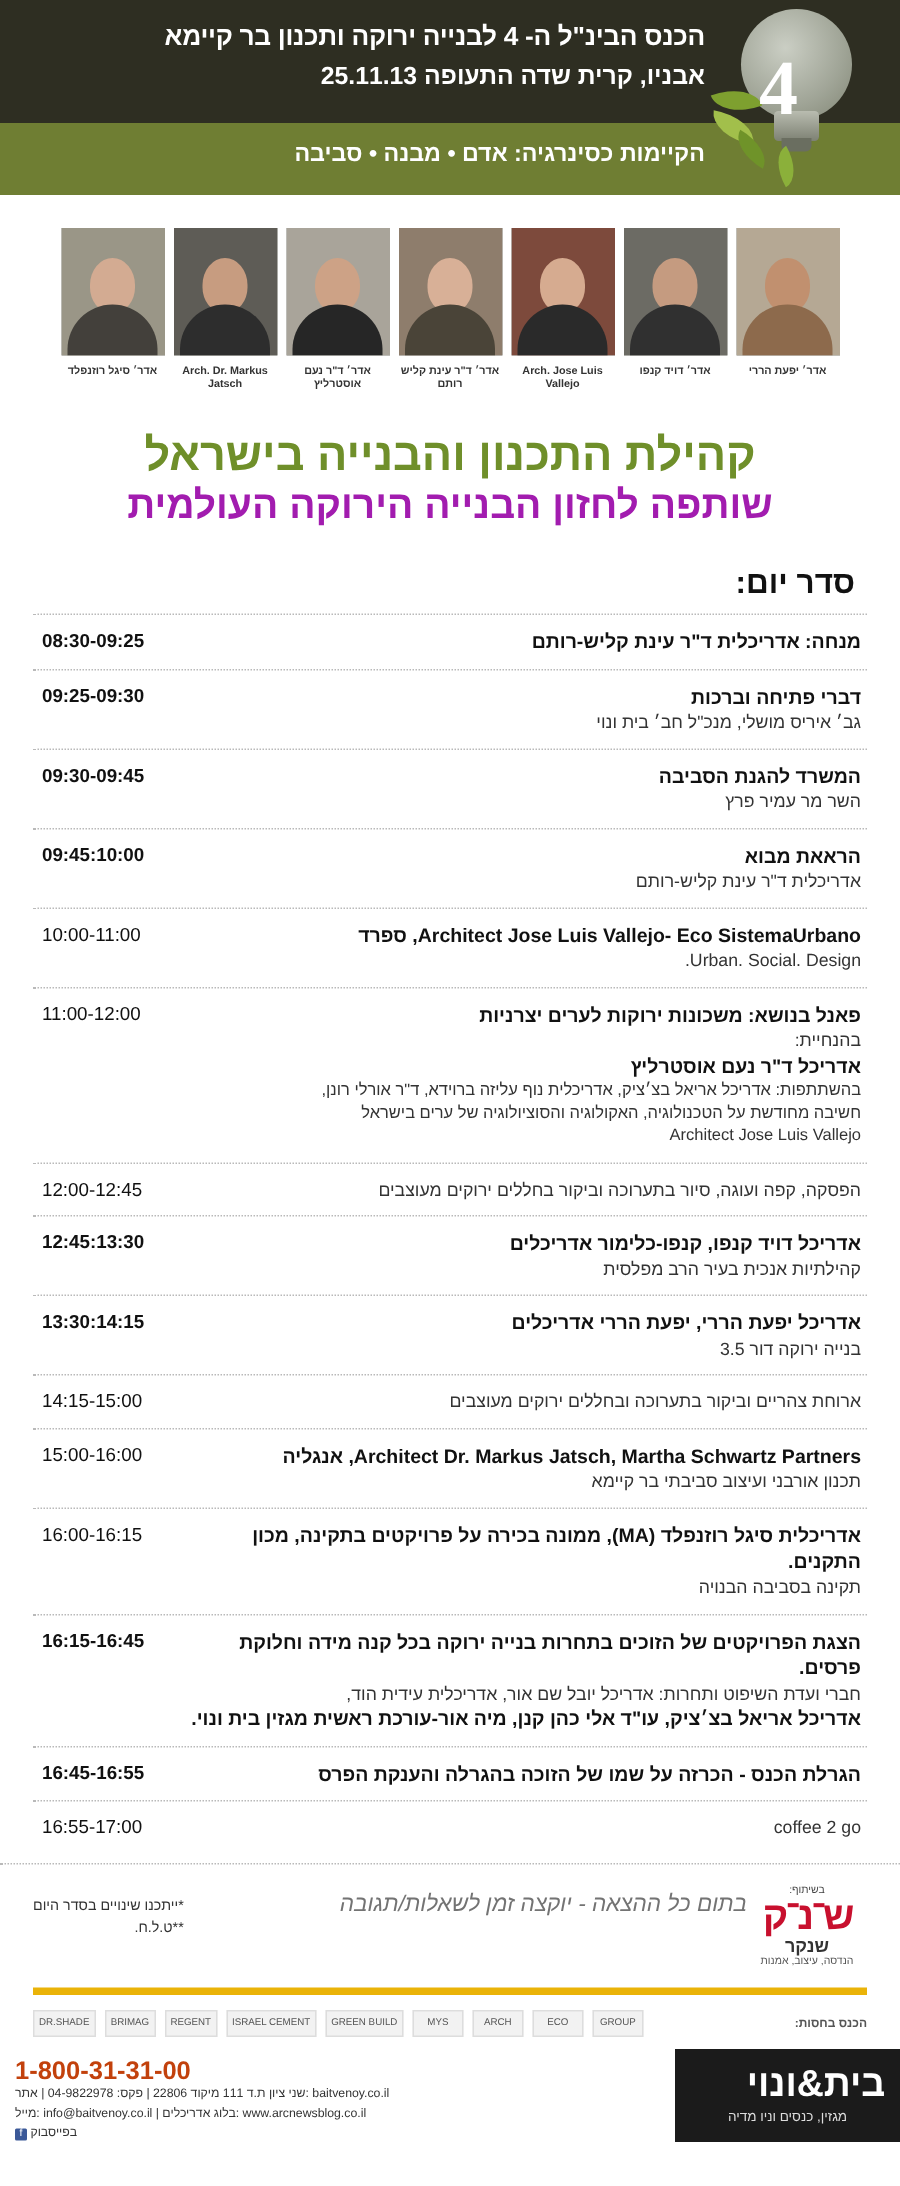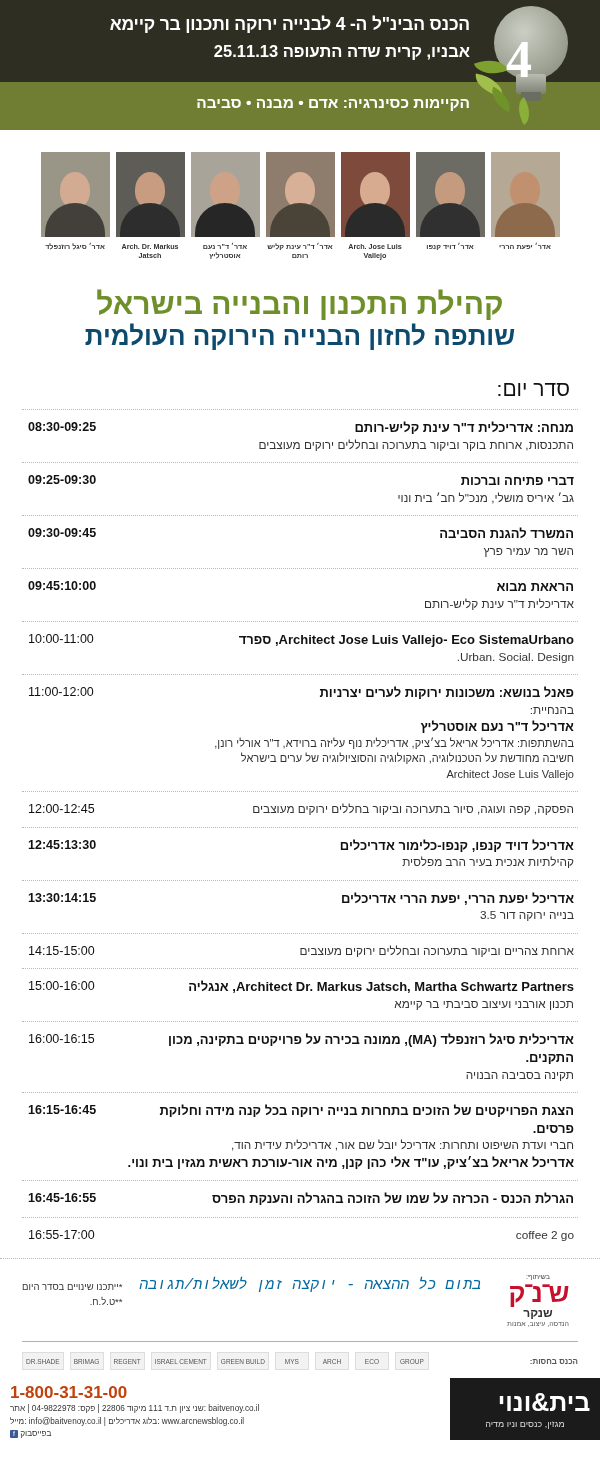--- a/index.html
+++ b/index.html
@@ -147,34 +147,34 @@
     text-align: center;
     padding: 26px 30px 8px 30px;
   }
   .headline .l1 {
     color: #6f8f2a;
     font-size: 30px;
     font-weight: bold;
     line-height: 1.18;
   }
   .headline .l2 {
-    color: #0c4a6e;
+    color: #a21caf;
     font-size: 26px;
     font-weight: bold;
     line-height: 1.22;
   }
 
   
   .agenda {
     padding: 10px 22px 0 22px;
   }
   .agenda-title {
     text-align: right;
     font-size: 21px;
-    font-weight: normal;
+    font-weight: bold;
     color: #111;
     padding: 6px 8px 8px 0;
   }
   .row {
     display: flex;
     border-top: 1px dotted #b9b9b9;
     padding: 9px 4px 9px 4px;
     align-items: flex-start;
   }
   .row:first-of-type { border-top: 1px dotted #b9b9b9; }
@@ -214,24 +214,24 @@
   .slogan-band {
     margin-top: 6px;
     border-top: 1px dotted #b9b9b9;
     padding: 14px 22px 6px 22px;
     display: flex;
     justify-content: space-between;
     align-items: flex-start;
   }
   .slogan {
     flex: 1;
-    text-align: center;
-    color: #0369a1;
+    text-align: right;
+    color: #737373;
     font-size: 15px;
-    font-family: Liberation Mono, monospace;
+    font-family: Liberation Sans, sans-serif;
     font-style: italic;
     padding-top: 4px;
   }
   .notes {
     text-align: right;
     font-size: 9.5px;
     color: #333;
     line-height: 1.6;
     white-space: nowrap;
     padding-top: 6px;
@@ -247,21 +247,21 @@
     font-weight: bold;
     line-height: 1;
     letter-spacing: -2px;
     font-family: "Liberation Sans", sans-serif;
   }
   .shenkar .nm { font-size: 12px; font-weight:bold; color:#333; }
   .shenkar .sub { font-size: 7px; color:#555; }
 
   
   .sponsors {
-    border-top: 1px solid #eab308;
+    border-top: 5px solid #eab308;
     margin: 8px 22px 0 22px;
     padding: 10px 0 8px 0;
     display: flex;
     align-items: center;
     gap: 6px;
     flex-wrap: nowrap;
     justify-content: flex-start;
     direction: ltr;
   }
   .sponsors-label {
@@ -419,21 +419,20 @@
     <div class="l1">קהילת התכנון והבנייה בישראל</div>
     <div class="l2">שותפה לחזון הבנייה הירוקה העולמית</div>
   </div>
 
   <div class="agenda">
     <div class="agenda-title">סדר יום:</div>
 
     <div class="row">
       <div class="desc">
         <span class="b">מנחה: אדריכלית ד"ר עינת קליש-רותם</span>
-        <span class="n">התכנסות, ארוחת בוקר וביקור בתערוכה ובחללים ירוקים מעוצבים</span>
       </div>
       <div class="time bold">08:30-09:25</div>
     </div>
 
     <div class="row">
       <div class="desc">
         <span class="b">דברי פתיחה וברכות</span>
         <span class="n">גב׳ איריס מושלי, מנכ"ל חב׳ בית ונוי</span>
       </div>
       <div class="time bold">09:25-09:30</div>

